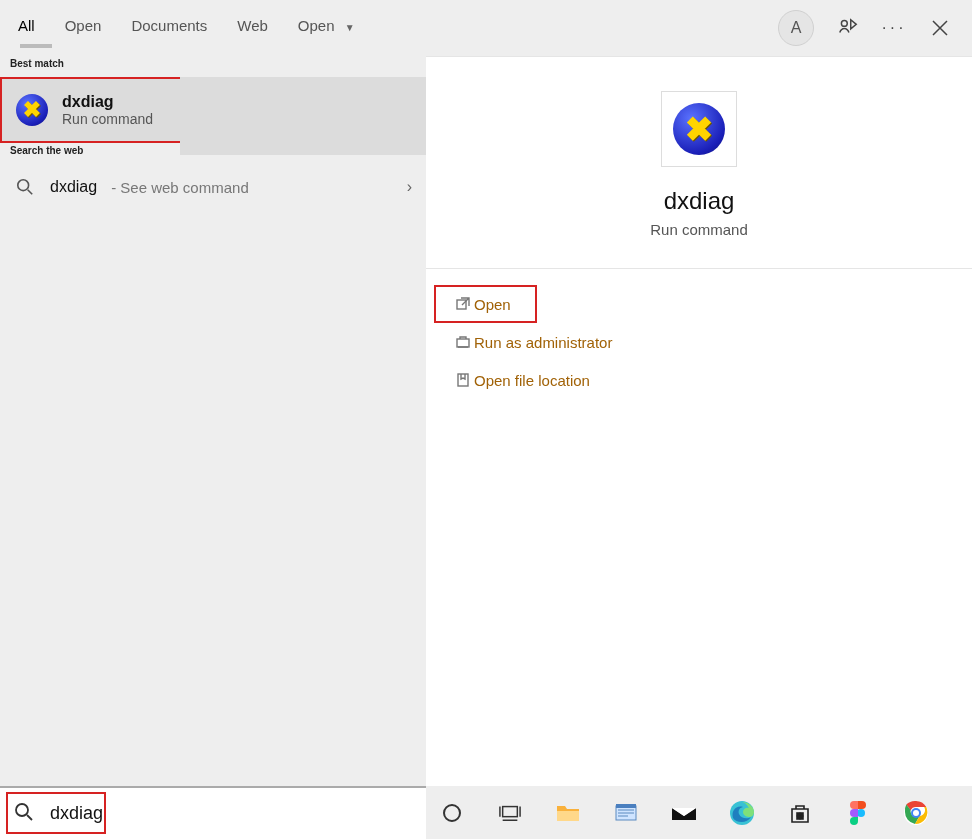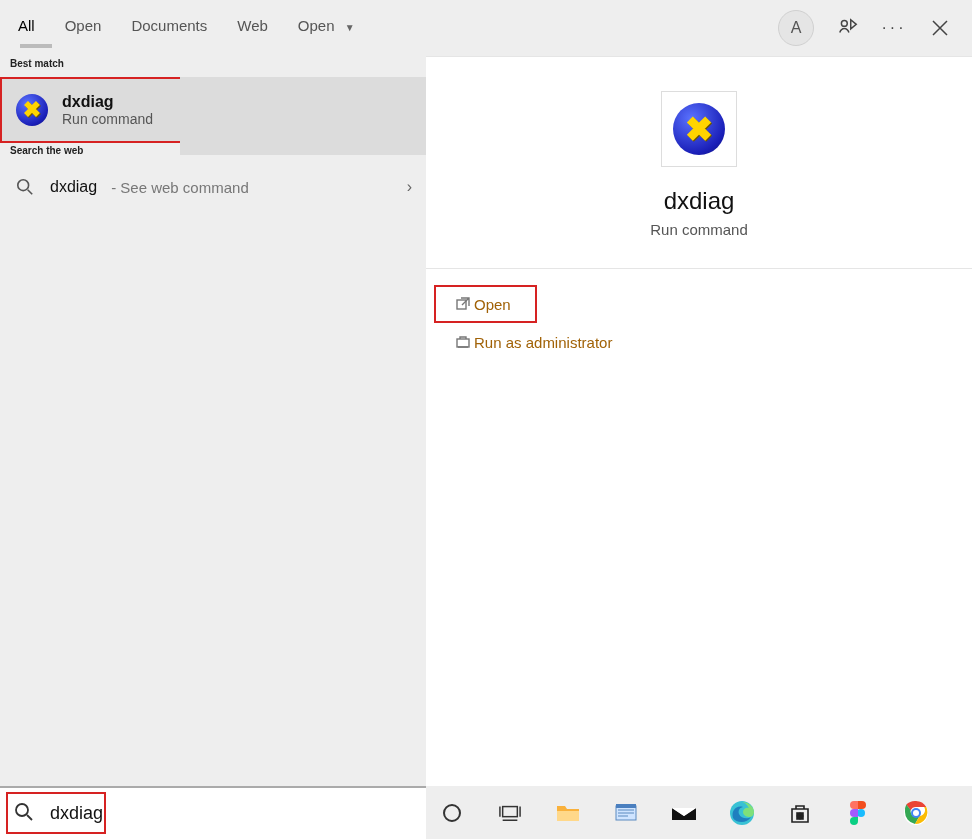--- a/index.html
+++ b/index.html
@@ -138,20 +138,29 @@
       </div>
       <div class="action">
         <span class="action-icon">
           <svg width="16" height="16" viewBox="0 0 16 16" fill="none" stroke="#777" stroke-width="1.4">
               <rect x="2" y="5" width="12" height="8"></rect>
               <path d="M5 5V3h6v2M3 13h10"></path>
             </svg>
         </span>
         <span>Run as administrator</span>
       </div>
+      <div class="action">
+        <span class="action-icon">
+          <svg width="16" height="16" viewBox="0 0 16 16" fill="none" stroke="#777" stroke-width="1.4">
+              <rect x="3" y="2" width="10" height="12"></rect>
+              <path d="M6 2v5l2-1 2 1V2"></path>
+            </svg>
+        </span>
+        <span>Open file location</span>
+      </div>
     </div>
   </div>
 </div>
 
 <div class="bottombar">
   <div class="searchbox">
     <div class="highlight-box"></div>
     <span>
       <svg width="20" height="20" viewBox="0 0 20 20" fill="none" stroke="#333" stroke-width="1.8">
           <circle cx="8" cy="8" r="6"></circle>

